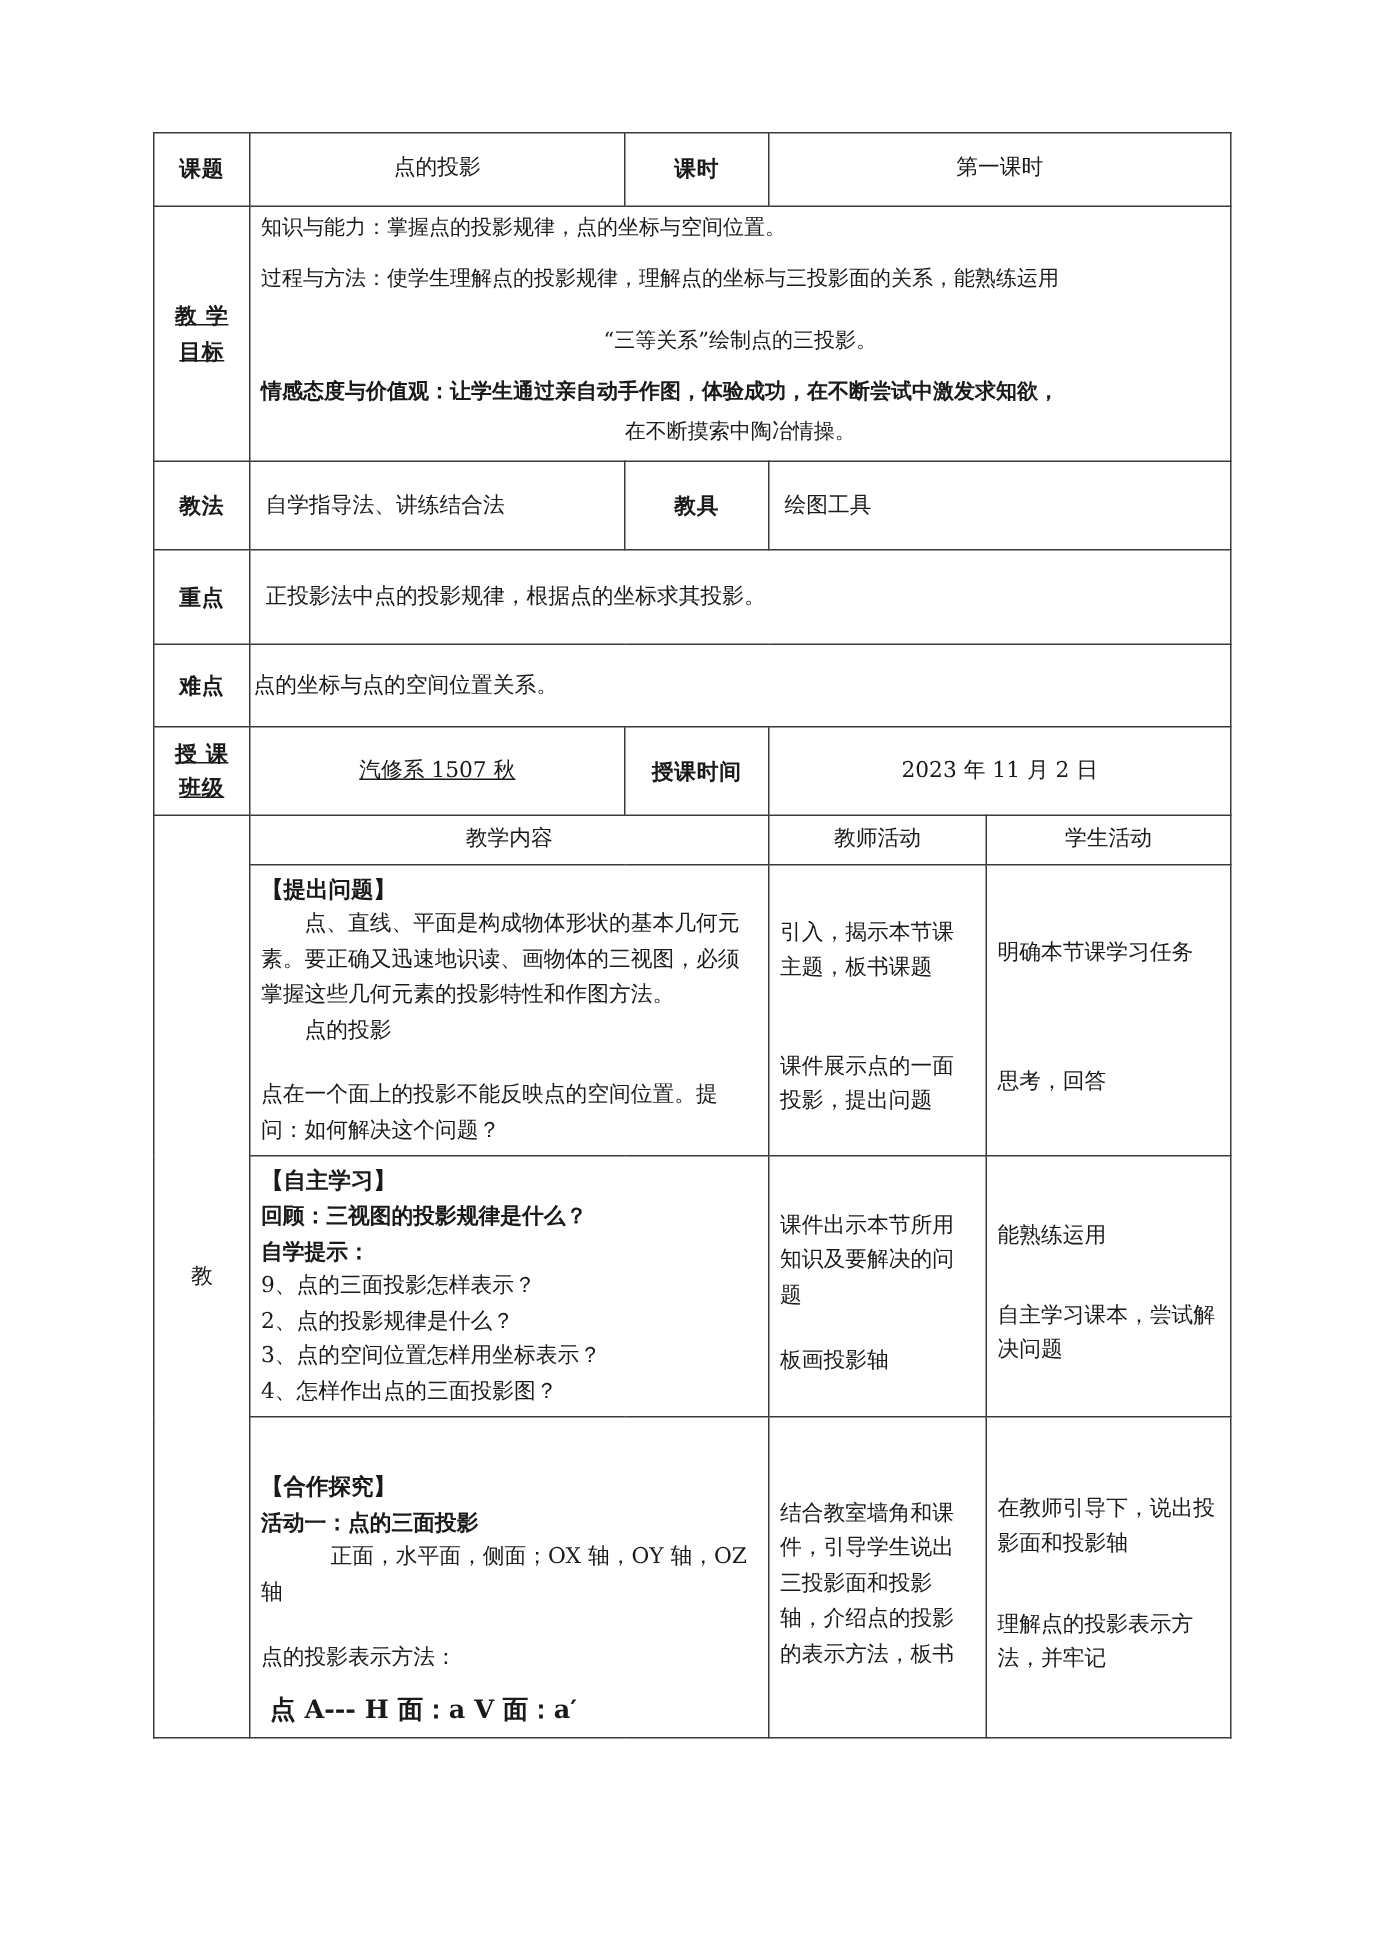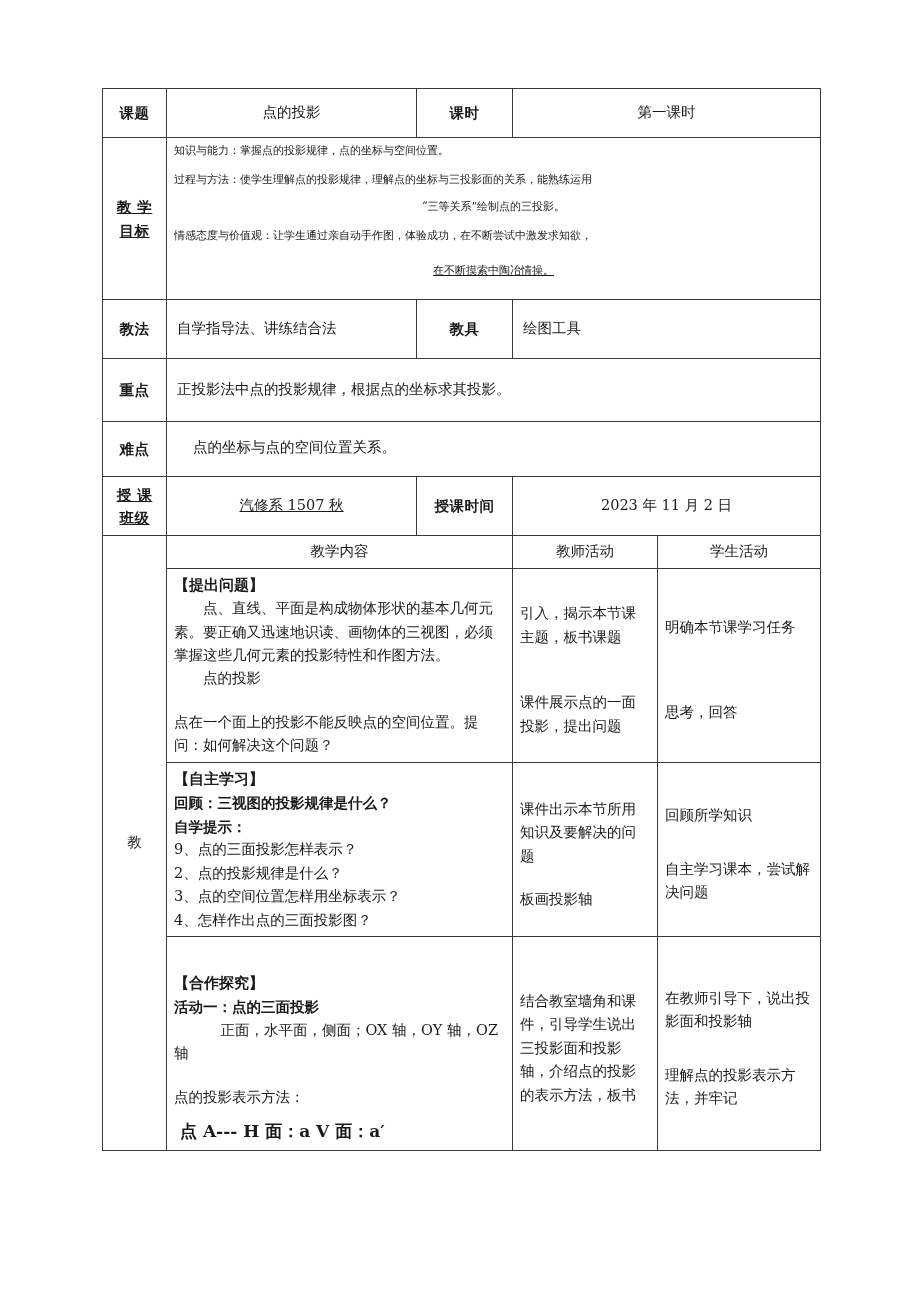--- a/index.html
+++ b/index.html
@@ -53,22 +53,22 @@
     letter-spacing: 0.5px;
     padding: 4px 2px;
     white-space: pre-line;
     text-decoration: underline;
   }
   .ctr { text-align: center; }
   .lft { text-align: left; }
   .val { font-size: 15px; }
 
   .goal-cell { padding: 10px 10px 10px 12px; vertical-align: top; }
-  .goal-line { margin: 0 0 12px 0; font-size: 11px; line-height: 1.55; text-align: justify; }
-  .goal-line:last-child { margin-bottom: 16px; text-decoration: underline; }
+  .goal-line { margin: 0 0 12px 0; font-size: 14px; line-height: 1.55; text-align: justify; }
+  .goal-line:last-child { margin-bottom: 4px; }
   .goal-indent { text-align: center; }
 
   .hdr-cell {
     text-align: center;
     font-size: 16px;
     padding: 12px 4px;
   }
 
   .content-cell {
     vertical-align: top;
@@ -121,42 +121,42 @@
       <td class="ctr val" style="height:40px;">点的投影</td>
       <td class="lbl">课时</td>
       <td class="ctr val" colspan="2">第一课时</td>
     </tr>
 
     <tr>
       <td class="lbl-wide">教 学
 目标</td>
       <td class="goal-cell" colspan="4">
         <p class="goal-line">知识与能力：掌握点的投影规律，点的坐标与空间位置。</p>
-        <p class="goal-line" style="margin-bottom:10px;">过程与方法：使学生理解点的投影规律，理解点的坐标与三投影面的关系，能熟练运用</p>
+        <p class="goal-line" style="margin-bottom:20px;">过程与方法：使学生理解点的投影规律，理解点的坐标与三投影面的关系，能熟练运用</p>
         <p class="goal-line goal-indent">“三等关系”绘制点的三投影。</p>
-        <p class="goal-line" style="margin-bottom:18px;">情感态度与价值观：让学生通过亲自动手作图，体验成功，在不断尝试中激发求知欲，</p>
+        <p class="goal-line" style="margin-bottom:5px;font-weight:bold;">情感态度与价值观：让学生通过亲自动手作图，体验成功，在不断尝试中激发求知欲，</p>
         <p class="goal-line goal-indent">在不断摸索中陶冶情操。</p>
       </td>
     </tr>
 
     <tr>
       <td class="lbl">教法</td>
       <td class="lft val" style="height:50px; padding-left:10px;margin-left:36px;">自学指导法、讲练结合法</td>
       <td class="lbl">教具</td>
       <td class="lft val" colspan="2" style="padding-left:10px;">绘图工具</td>
     </tr>
 
     <tr>
       <td class="lbl">重点</td>
       <td class="lft val" colspan="4" style="height:54px; padding-left:10px;">正投影法中点的投影规律，根据点的坐标求其投影。</td>
     </tr>
 
     <tr>
       <td class="lbl">难点</td>
-      <td class="lft val" colspan="4" style="height:46px; padding-left:26px;font-family:Liberation Mono, monospace;">点的坐标与点的空间位置关系。</td>
+      <td class="lft val" colspan="4" style="height:46px; padding-left:2px;">点的坐标与点的空间位置关系。</td>
     </tr>
 
     <tr>
       <td class="lbl-wide">授 课
 班级</td>
       <td class="ctr val" style="height:50px;text-decoration:underline;">汽修系      1507 秋</td>
       <td class="lbl" style="padding:4px 0;">授课时间</td>
       <td class="ctr val" colspan="2">2023 年 11 月 2 日</td>
     </tr>
 
@@ -197,21 +197,21 @@
         <p class="para">2、点的投影规律是什么？</p>
         <p class="para">3、点的空间位置怎样用坐标表示？</p>
         <p class="para">4、怎样作出点的三面投影图？</p>
       </td>
       <td class="side-cell pad-top2">
         <p class="para">课件出示本节所用知识及要解决的问题</p>
         <div class="gap-md"></div>
         <p class="para">板画投影轴</p>
       </td>
       <td class="side-cell pad-top2">
-        <p class="para">回顾所学知识</p>
+        <p class="para">能熟练运用</p>
         <div class="gap-lg"></div>
         <p class="para">自主学习课本，尝试解决问题</p>
       </td>
     </tr>
 
     <tr>
       <td colspan="2" class="content-cell">
         <div class="gap-lg"></div>
         <p class="bracket-title para">【合作探究】</p>
         <p class="para b">活动一：点的三面投影</p>

